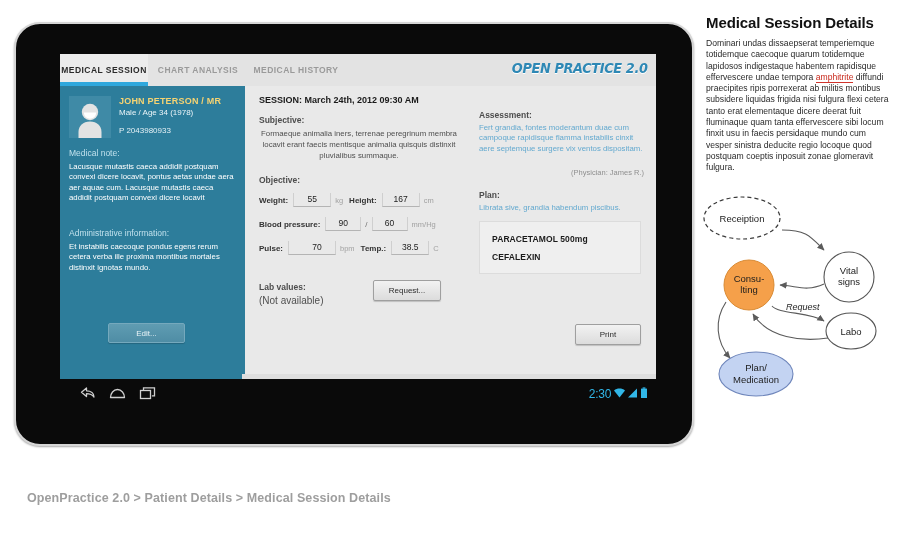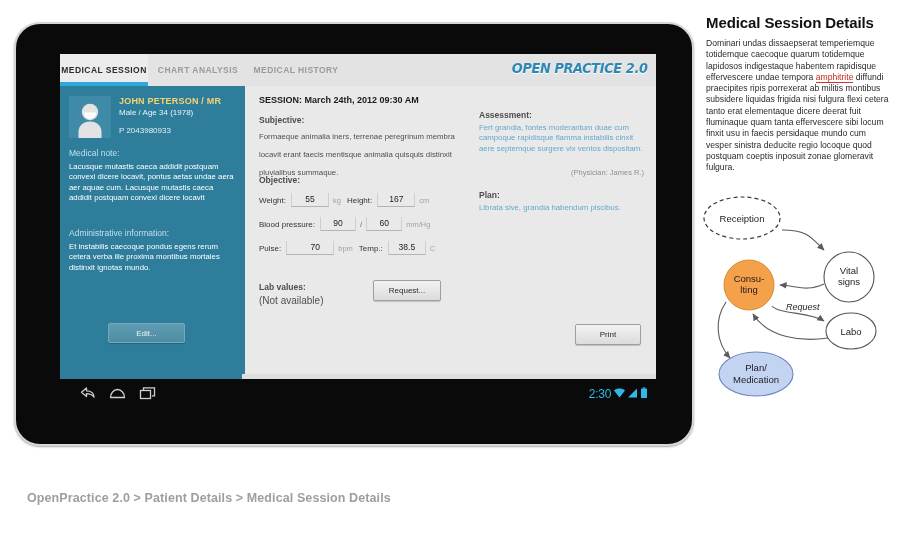--- a/index.html
+++ b/index.html
@@ -113,31 +113,31 @@
     background:#e9e9e9;
   }
   .sess-title{
     position:absolute;left:14px;top:9px;
     font-size:9px;font-weight:bold;color:#1a1a1a;white-space:nowrap;
   }
   .sec-label{
     position:absolute;left:14px;font-size:8.5px;font-weight:bold;color:#4d4d4d;
   }
   .sec-text{
-    position:absolute;left:14px;width:200px;font-size:7.8px;line-height:18px;color:#4f4f4f;
+    position:absolute;left:14px;width:200px;font-size:7.8px;line-height:11px;color:#4f4f4f;text-align:center;
   }
   .lbl-subj{top:29px;}
   .txt-subj{top:42px;}
   .lbl-obj{top:89px;}
 
   .fieldrow{position:absolute;left:14px;height:16px;display:flex;align-items:flex-end;}
   .frow-1{top:105px;}
   .frow-2{top:129px;}
   .frow-3{top:153px;}
-  .flabel{font-size:8px;font-weight:normal;color:#333;margin-right:5px;line-height:12px;}
+  .flabel{font-size:8px;font-weight:bold;color:#333;margin-right:5px;line-height:12px;}
   .finput{
     position:relative;border:none;border-bottom:1px solid #b4b4b4;
     border-left:1px solid #cfcfcf;border-right:1px solid #cfcfcf;
     background:transparent;text-align:center;
     font-family:"Liberation Sans",sans-serif;
     font-size:8.5px;color:#222;padding:0 2px 1px 2px;height:12px;
     outline:none;
   }
   .funit{font-size:7.5px;color:#a2a2a2;margin:0 6px 0 4px;line-height:12px;}
   .fslash{font-size:8px;color:#6f6f6f;margin:0 4px;line-height:12px;}
@@ -298,20 +298,24 @@
         </div>
 
         <div class="rightcol">
           <div class="r-label lbl-assess">Assessment:</div>
           <div class="r-text txt-assess">Fert grandia, fontes moderantum duae cum campoque rapidisque flamma instabilis cinxit aere septemque surgere vix ventos dispositam.</div>
           <div class="physician">(Physician: James R.)</div>
 
           <div class="r-label lbl-plan">Plan:</div>
           <div class="r-text txt-plan">Librata sive, grandia habendum piscibus.</div>
 
+          <div class="rxbox">
+            <div class="rx rx-0">PARACETAMOL 500mg</div>
+            <div class="rx rx-1">CEFALEXIN</div>
+          </div>
 
           <div class="btn btn-print">
             <span>Print</span>
           </div>
         </div>
       </div>
 
       <div class="navbar">
         <div class="navbar-top">
           <div class="navbar-top-fill"></div>

